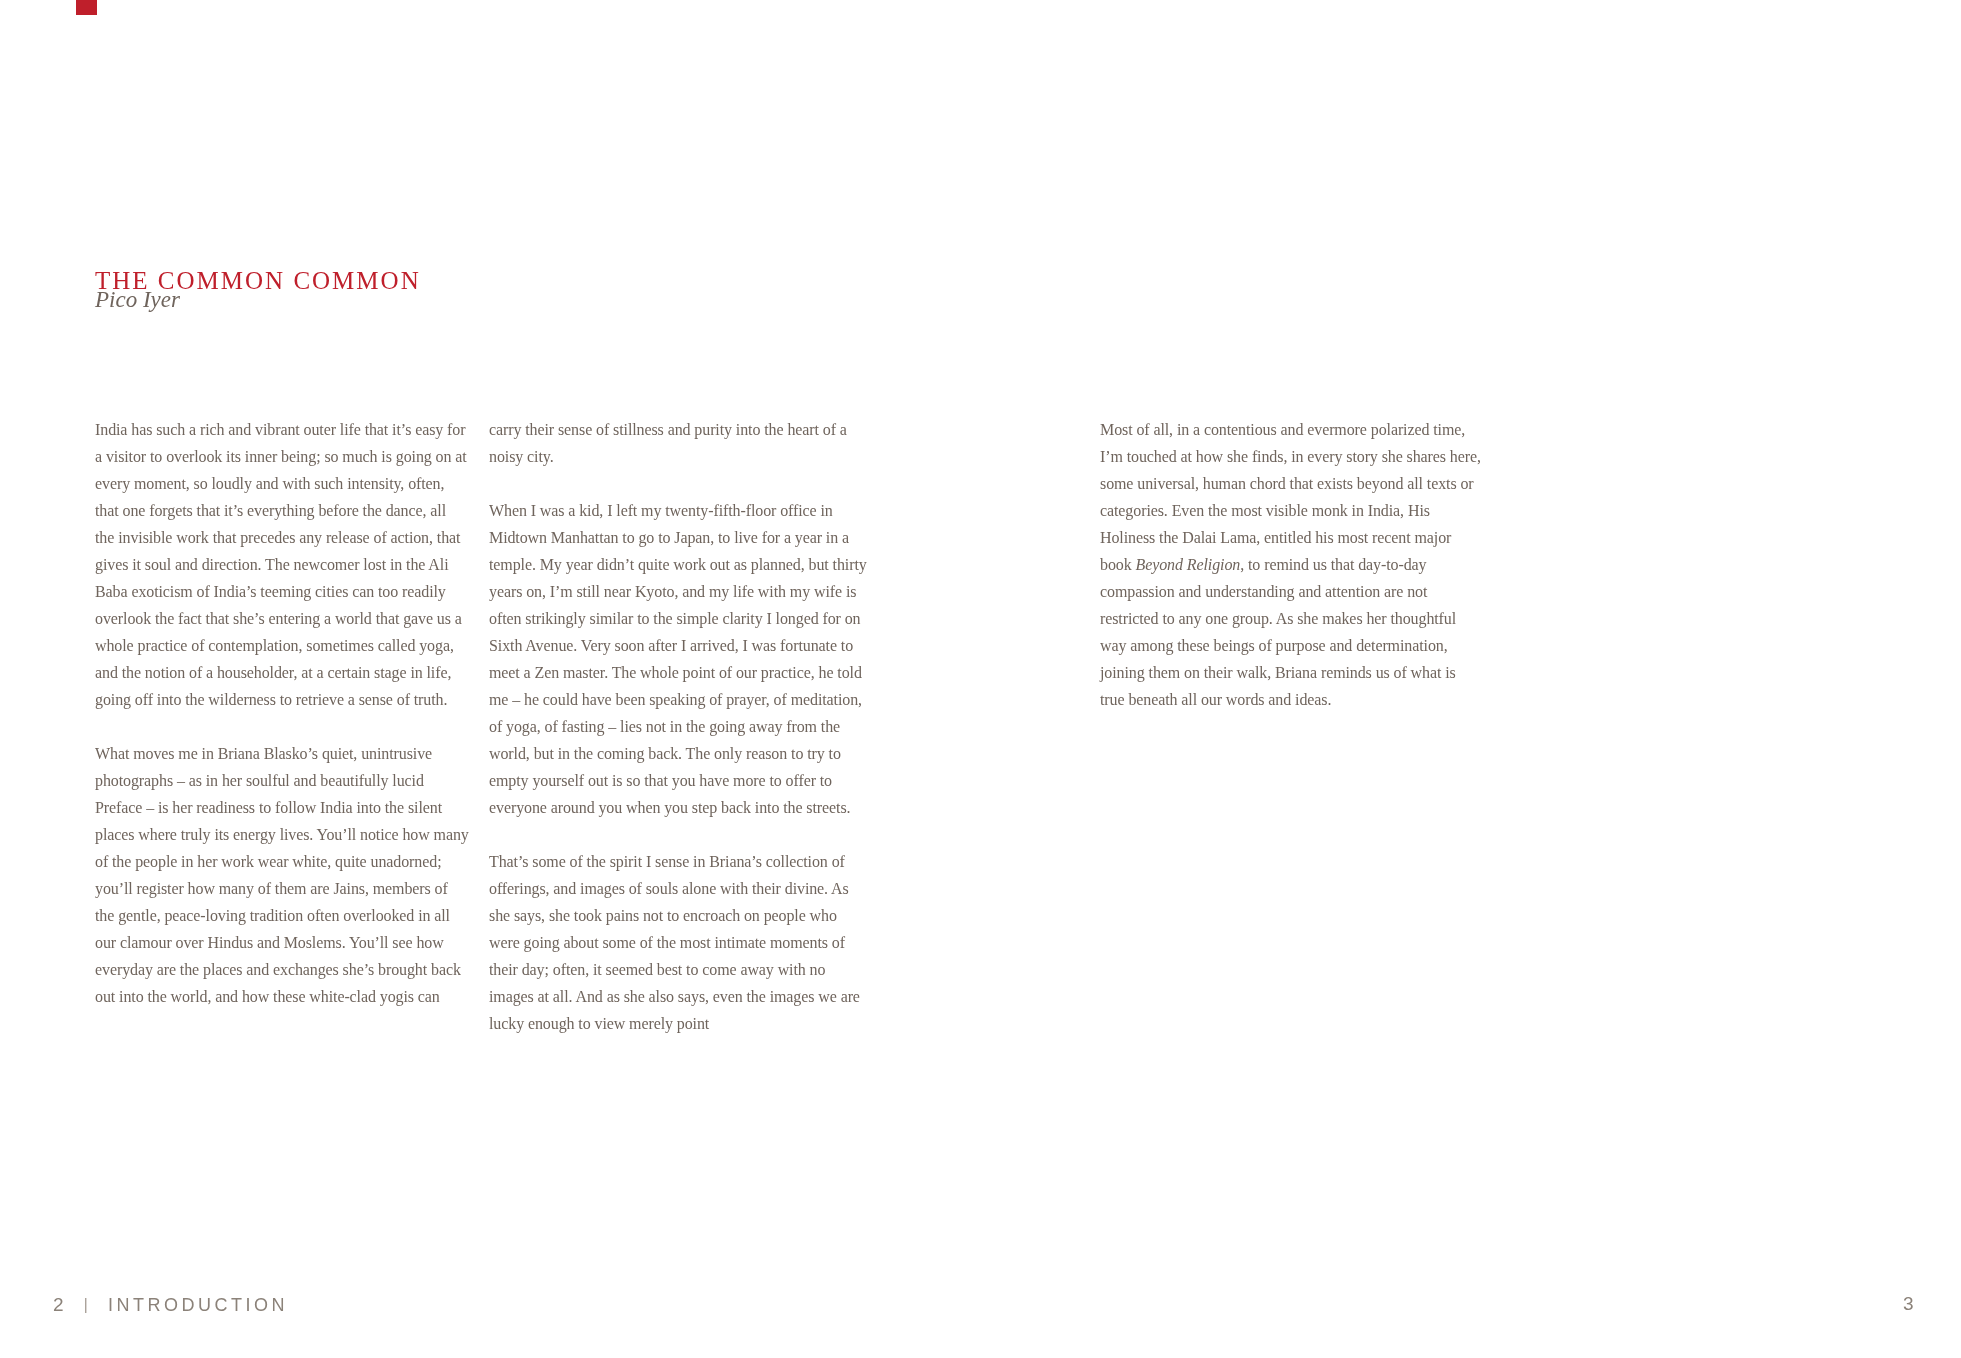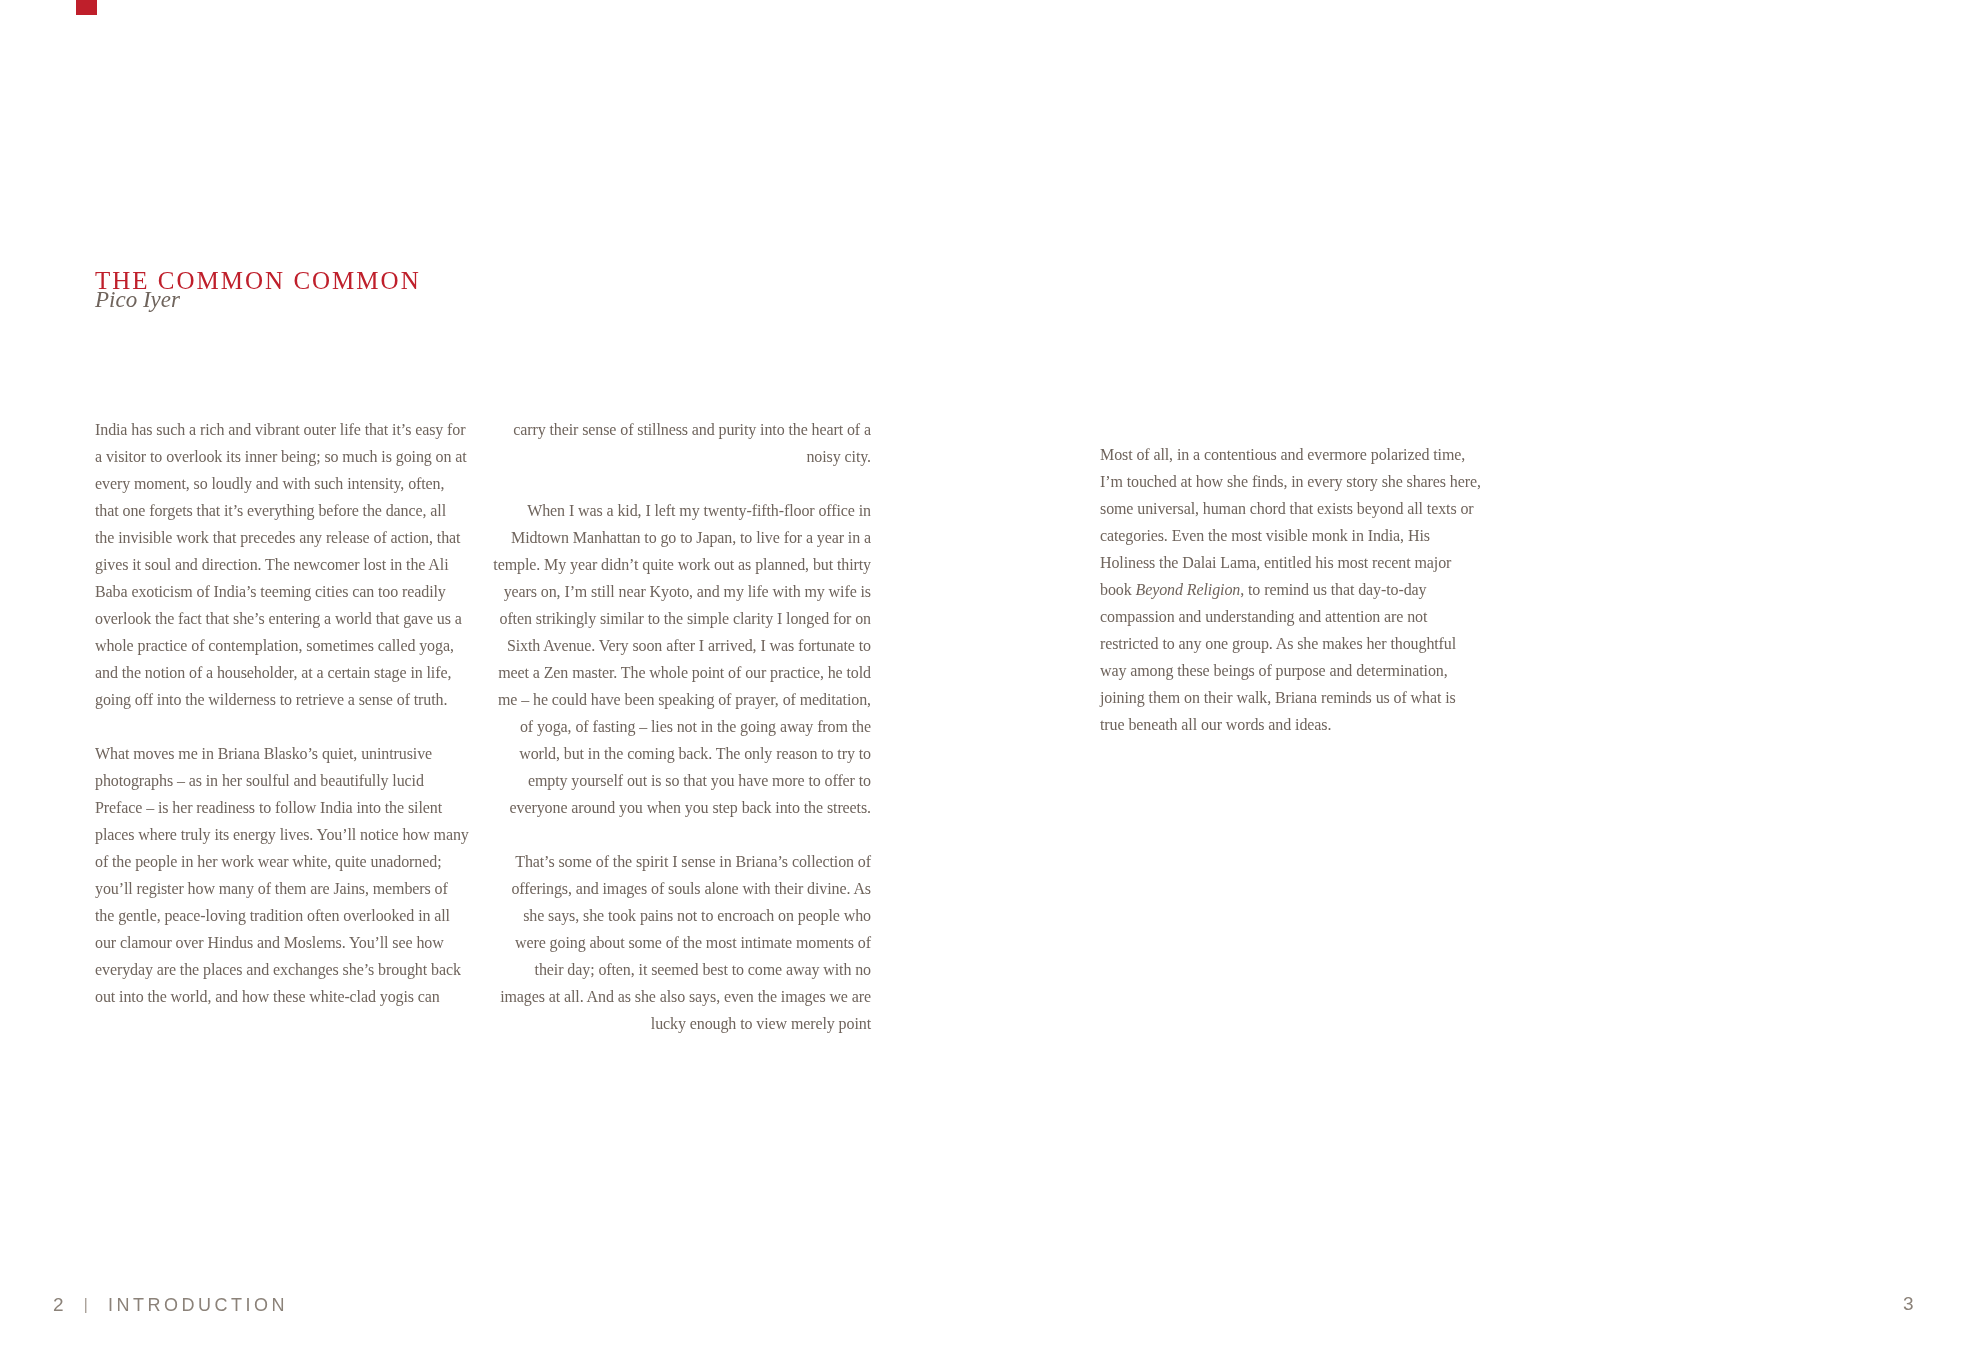--- a/index.html
+++ b/index.html
@@ -44,23 +44,23 @@
   }
   .column {
     position: absolute;
     top: 416px;
     font-size: 16px;
     line-height: 27px;
     letter-spacing: -0.1px;
     color: var(--body-text);
   }
   .column p { margin: 0 0 27px 0; }
-  .column p:last-child { margin-bottom: 0; margin-top: 25px; }
+  .column p:last-child { margin-bottom: 0; }
   #col1 { left: 95px;  width: 374px; }
-  #col2 { left: 489px; width: 382px; text-align: right; }
+  #col2 { left: 489px; width: 382px; }
   #col3 { left: 1100px; width: 384px; }
   .footer-left {
     position: absolute;
     left: 53px;
     top: 1293px;
     display: flex;
     align-items: center;
     color: var(--muted-text);
   }
   .footer-page-num {

